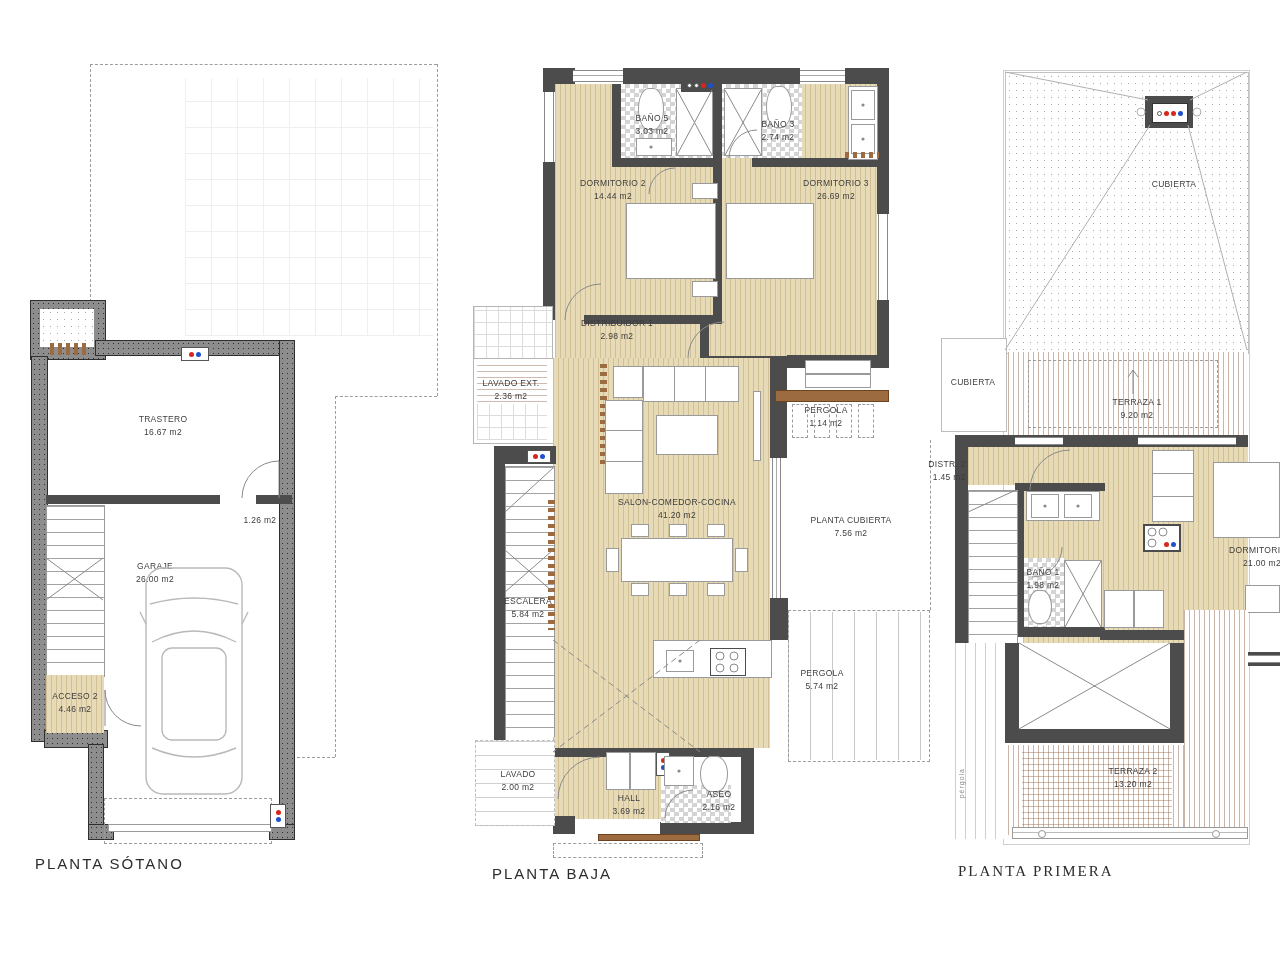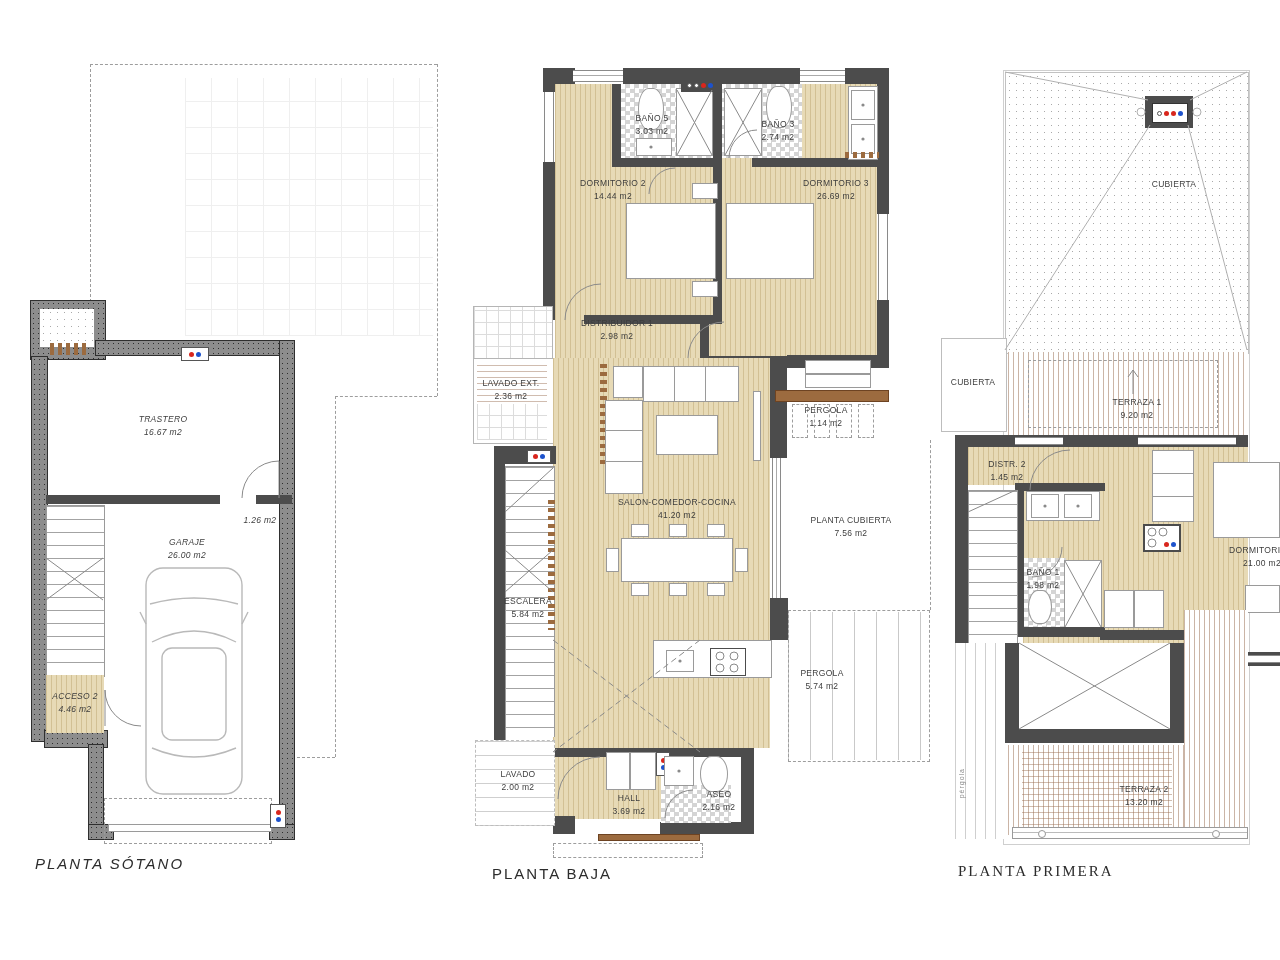--- a/index.html
+++ b/index.html
@@ -59,21 +59,21 @@
   .dot{width:5px;height:5px;border-radius:50%;box-sizing:border-box;}
   .dot.w{background:#fff;border:1px solid #555;}
   .dot.r{background:#d8261d;}
   .dot.b{background:#1d52cc;}
   .dotsV{flex-direction:column;}
   svg.overlay{position:absolute;left:0;top:0;pointer-events:none;}
 </style>
 </head>
 <body>
 
-<div class="abs" style="left:0;top:0;width:460px;height:960px;font-style:italic;">
+<div class="abs" style="left:0;top:0;width:460px;height:960px;">
 
   <div class="dashT" style="left:90px;top:64px;width:347px;height:0;"></div>
   <div class="dashL" style="left:90px;top:64px;width:0;height:238px;"></div>
   <div class="dashL" style="left:437px;top:64px;width:0;height:332px;"></div>
   <div class="dashT" style="left:335px;top:396px;width:102px;height:0;"></div>
   <div class="dashL" style="left:335px;top:396px;width:0;height:361px;"></div>
   <div class="dashT" style="left:297px;top:757px;width:38px;height:0;"></div>
   <div class="gridbig" style="left:185px;top:78px;width:248px;height:258px;"></div>
 
   <div class="swall" style="left:30px;top:300px;width:74px;height:58px;"></div>
@@ -100,21 +100,21 @@
   <div class="dash" style="left:104px;top:798px;width:168px;height:46px;"></div>
   <div class="dots dotsV" style="left:270px;top:804px;width:14px;height:22px;background:#fff;border:1px solid #555;">
     <span class="dot r"></span>
     <span class="dot b"></span>
   </div>
 
   <div class="lbl" style="left:163px;top:413px;">
     <span>TRASTERO</span>
     <span>16.67 m2</span>
   </div>
-  <div class="lbl" style="left:155px;top:536px;margin-left:32px;">
+  <div class="lbl" style="left:155px;top:560px;">
     <span>GARAJE</span>
     <span>26.00 m2</span>
   </div>
   <div class="lbl" style="left:75px;top:690px;">
     <span>ACCESO 2</span>
     <span>4.46 m2</span>
   </div>
   <div class="lbl" style="left:260px;top:514px;">
     <span>1.26 m2</span>
   </div>
@@ -370,33 +370,33 @@
   <div class="lbl" style="left:1174px;top:178px;">
     <span>CUBIERTA</span>
   </div>
   <div class="lbl" style="left:973px;top:376px;">
     <span>CUBIERTA</span>
   </div>
   <div class="lbl" style="left:1137px;top:396px;">
     <span>TERRAZA 1</span>
       <span>9.20 m2</span>
   </div>
-  <div class="lbl" style="left:1007px;top:458px;">
+  <div class="lbl" style="left:947px;top:458px;text-align:right;">
     <span>DISTR. 2</span>
       <span>1.45 m2</span>
   </div>
   <div class="lbl" style="left:1043px;top:566px;">
     <span>BAÑO 1</span>
       <span>1.98 m2</span>
   </div>
   <div class="lbl" style="left:1262px;top:544px;">
     <span>DORMITORIO 1</span>
       <span>21.00 m2</span>
   </div>
-  <div class="lbl" style="left:1133px;top:783px;margin-left:11px;">
+  <div class="lbl" style="left:1133px;top:765px;">
     <span>TERRAZA 2</span>
       <span>13.20 m2</span>
   </div>
   <div class="vtxt" style="left:958px;top:768px;">pérgola</div>
   <div class="title" style="left:958px;top:863px;font-family:Liberation Serif, serif;">PLANTA PRIMERA</div>
 </div>
 
 <svg class="overlay" width="1280" height="960" viewBox="0 0 1280 960">
   <g stroke="#8a8a8a" stroke-width="1" fill="none">
 

